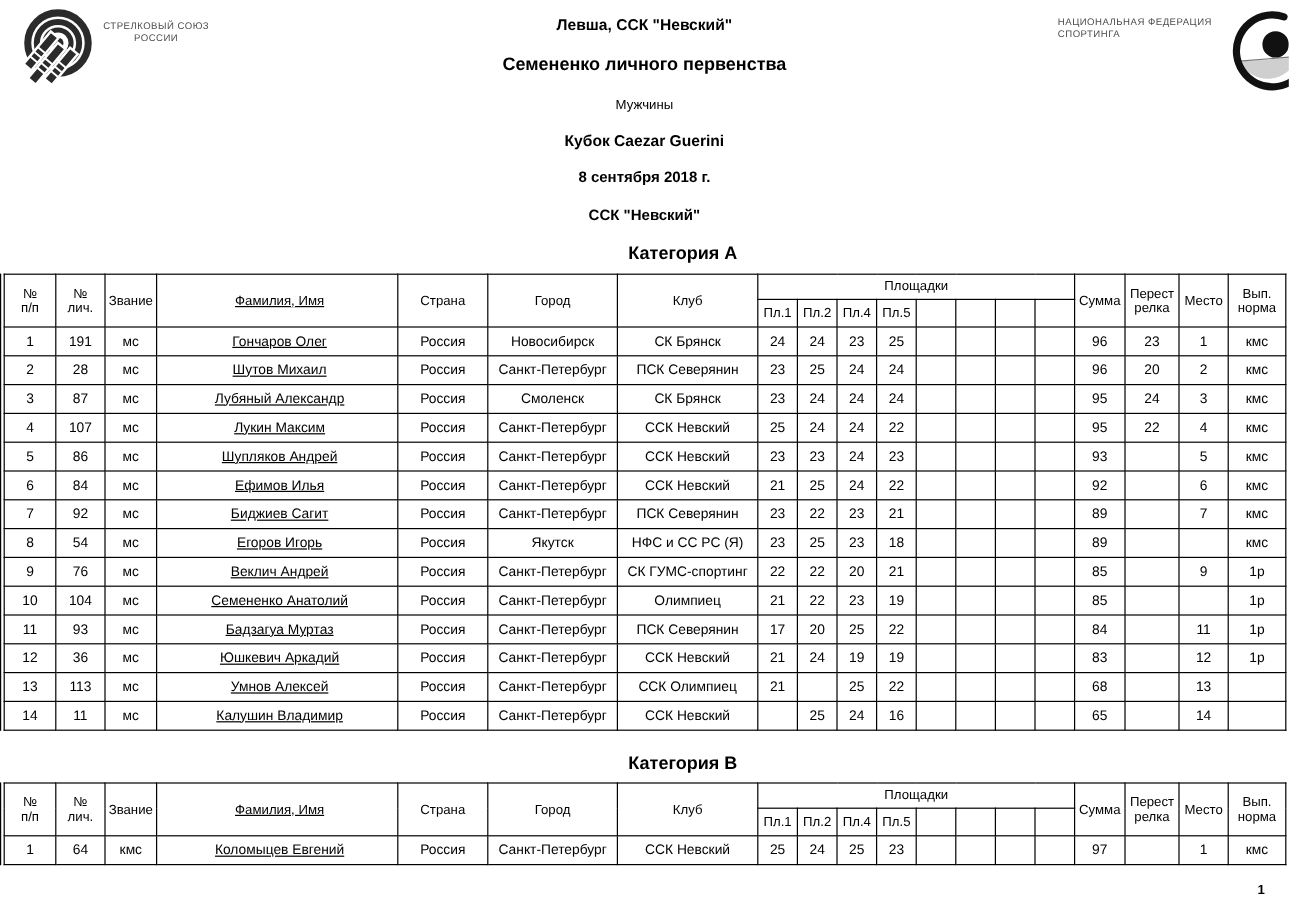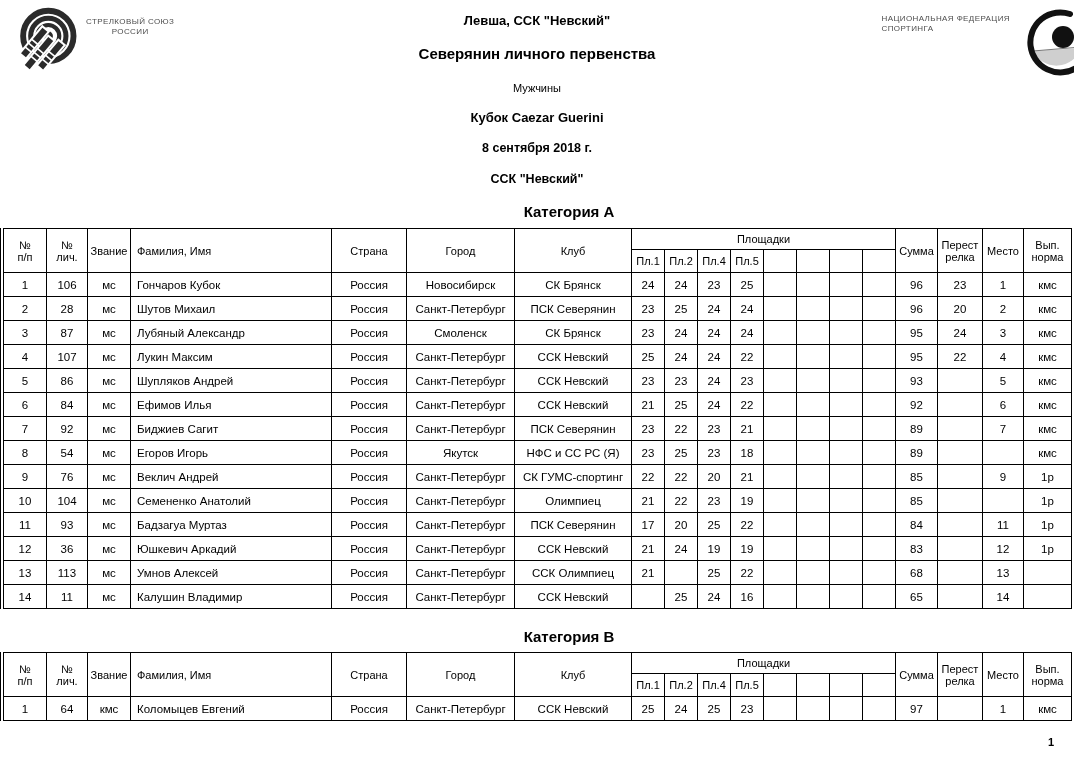--- a/index.html
+++ b/index.html
@@ -22,21 +22,21 @@
   .t-cat-b{top:628px;}
 
   .tablewrap{position:absolute;left:0;}
   .tablewrap::before{content:"";position:absolute;left:0;top:0;bottom:0;width:1px;background:#000;}
   table{border-collapse:collapse;table-layout:fixed;margin-left:3px;}
   th,td{border:1px solid #000;font-weight:normal;vertical-align:middle;text-align:center;
         padding:0 2px;box-sizing:border-box;overflow:hidden;}
   th{font-size:11px;line-height:12px;white-space:pre-line;height:21px;}
   thead tr.sub th{height:23px;}
   td{font-size:11.5px;height:24px;white-space:nowrap;}
-  .al{text-align:left;padding-left:6px;}
+  .al{text-align:center;padding-left:6px;text-decoration:underline;}
 
   .page-num{position:absolute;top:736px;right:20px;font-size:11px;font-weight:bold;}
   .logo-left{position:absolute;left:8px;top:4px;}
   .logo-right{position:absolute;left:1018px;top:6px;}
 </style>
 </head>
 <body>
 
 <div class="logo-left">
   <svg width="84" height="84" viewBox="0 0 100 100">
@@ -75,21 +75,21 @@
   <svg width="86" height="74" viewBox="0 0 86 74">
     <path d="M 15 45 A 26 26 0 0 0 63 42 Z" fill="#cfcfcf"></path>
     <line x1="15" y1="45" x2="63" y2="41" stroke="#777" stroke-width="1"></line>
     <circle cx="45" cy="31" r="11" fill="#111"></circle>
     <path d="M 52 8 A 30 30 0 1 0 58 62" fill="none" stroke="#111" stroke-width="6" stroke-linecap="round"></path>
     <text x="58" y="8" font-size="7" fill="#333" transform="rotate(20 58 8)">О</text>
   </svg>
 </div>
 
 <div class="center-line t-event">Левша, ССК "Невский"</div>
-<div class="center-line t-report">Северянин личного первенства</div>
+<div class="center-line t-report">Семененко личного первенства</div>
 <div class="center-line t-division">Мужчины</div>
 <div class="center-line t-cup">Кубок Caezar Guerini</div>
 <div class="center-line t-date">8 сентября 2018 г.</div>
 <div class="center-line t-venue">ССК "Невский"</div>
 
 <div class="center-line t-cat t-cat-a">Категория А</div>
 <div class="tablewrap" style="top:228px;">
   <table>
       <colgroup>
         <col style="width: 43px;">
@@ -138,23 +138,23 @@
           <th>Пл.5</th>
           <th></th>
           <th></th>
           <th></th>
           <th></th>
         </tr>
       </thead>
       <tbody>
         <tr>
           <td>1</td>
-          <td>106</td>
-          <td>мс</td>
-          <td class="al">Гончаров Кубок</td>
+          <td>191</td>
+          <td>мс</td>
+          <td class="al">Гончаров Олег</td>
           <td>Россия</td>
           <td>Новосибирск</td>
           <td>СК Брянск</td>
           <td>24</td>
           <td>24</td>
           <td>23</td>
           <td>25</td>
           <td></td>
           <td></td>
           <td></td>

